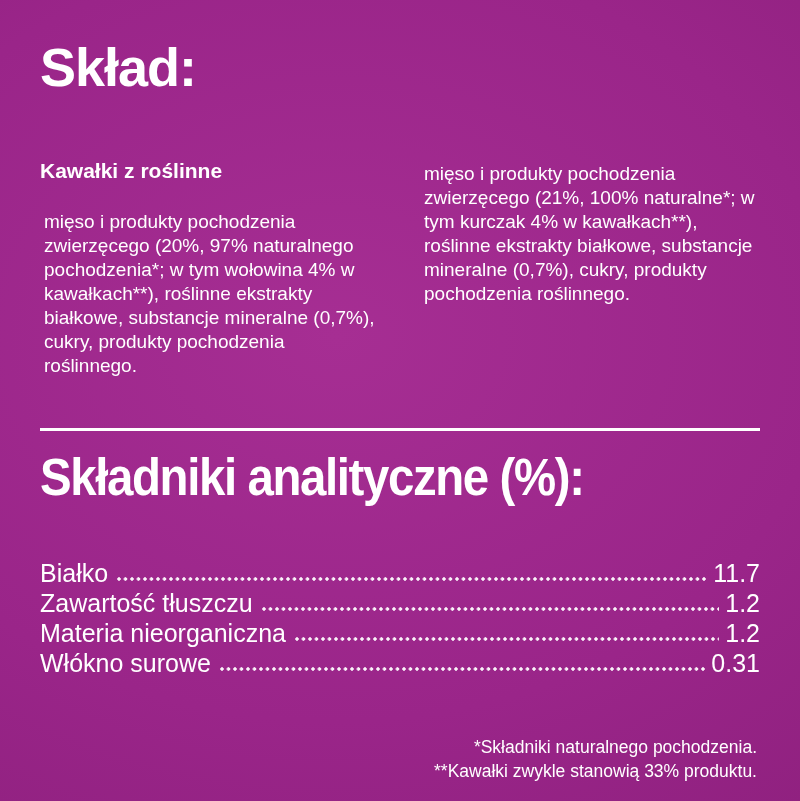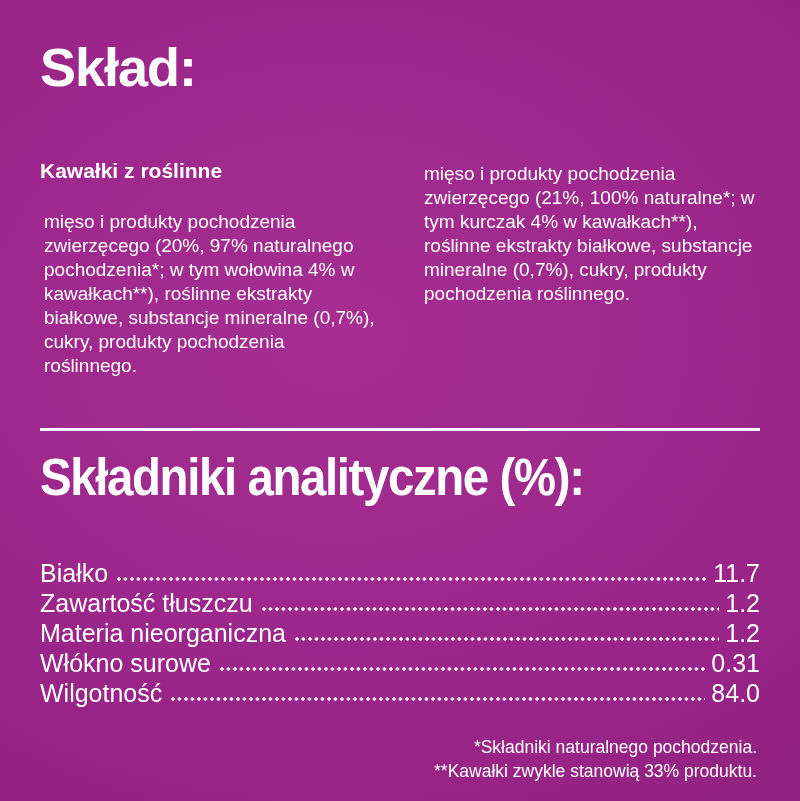--- a/index.html
+++ b/index.html
@@ -117,25 +117,20 @@
     <div class="row">
       <span class="row-label">Materia nieorganiczna</span>
       <span class="row-dots"></span>
       <span class="row-value">1.2</span>
     </div>
     <div class="row">
       <span class="row-label">Włókno surowe</span>
       <span class="row-dots"></span>
       <span class="row-value">0.31</span>
     </div>
-    <div class="row">
-      <span class="row-label">Wilgotność</span>
-      <span class="row-dots"></span>
-      <span class="row-value">84.0</span>
-    </div>
   </div>
 
   <div class="footnotes">
     <div>*Składniki naturalnego pochodzenia.</div>
     <div>**Kawałki zwykle stanowią 33% produktu.</div>
   </div>
 
 </div>
 
 </body></html>

